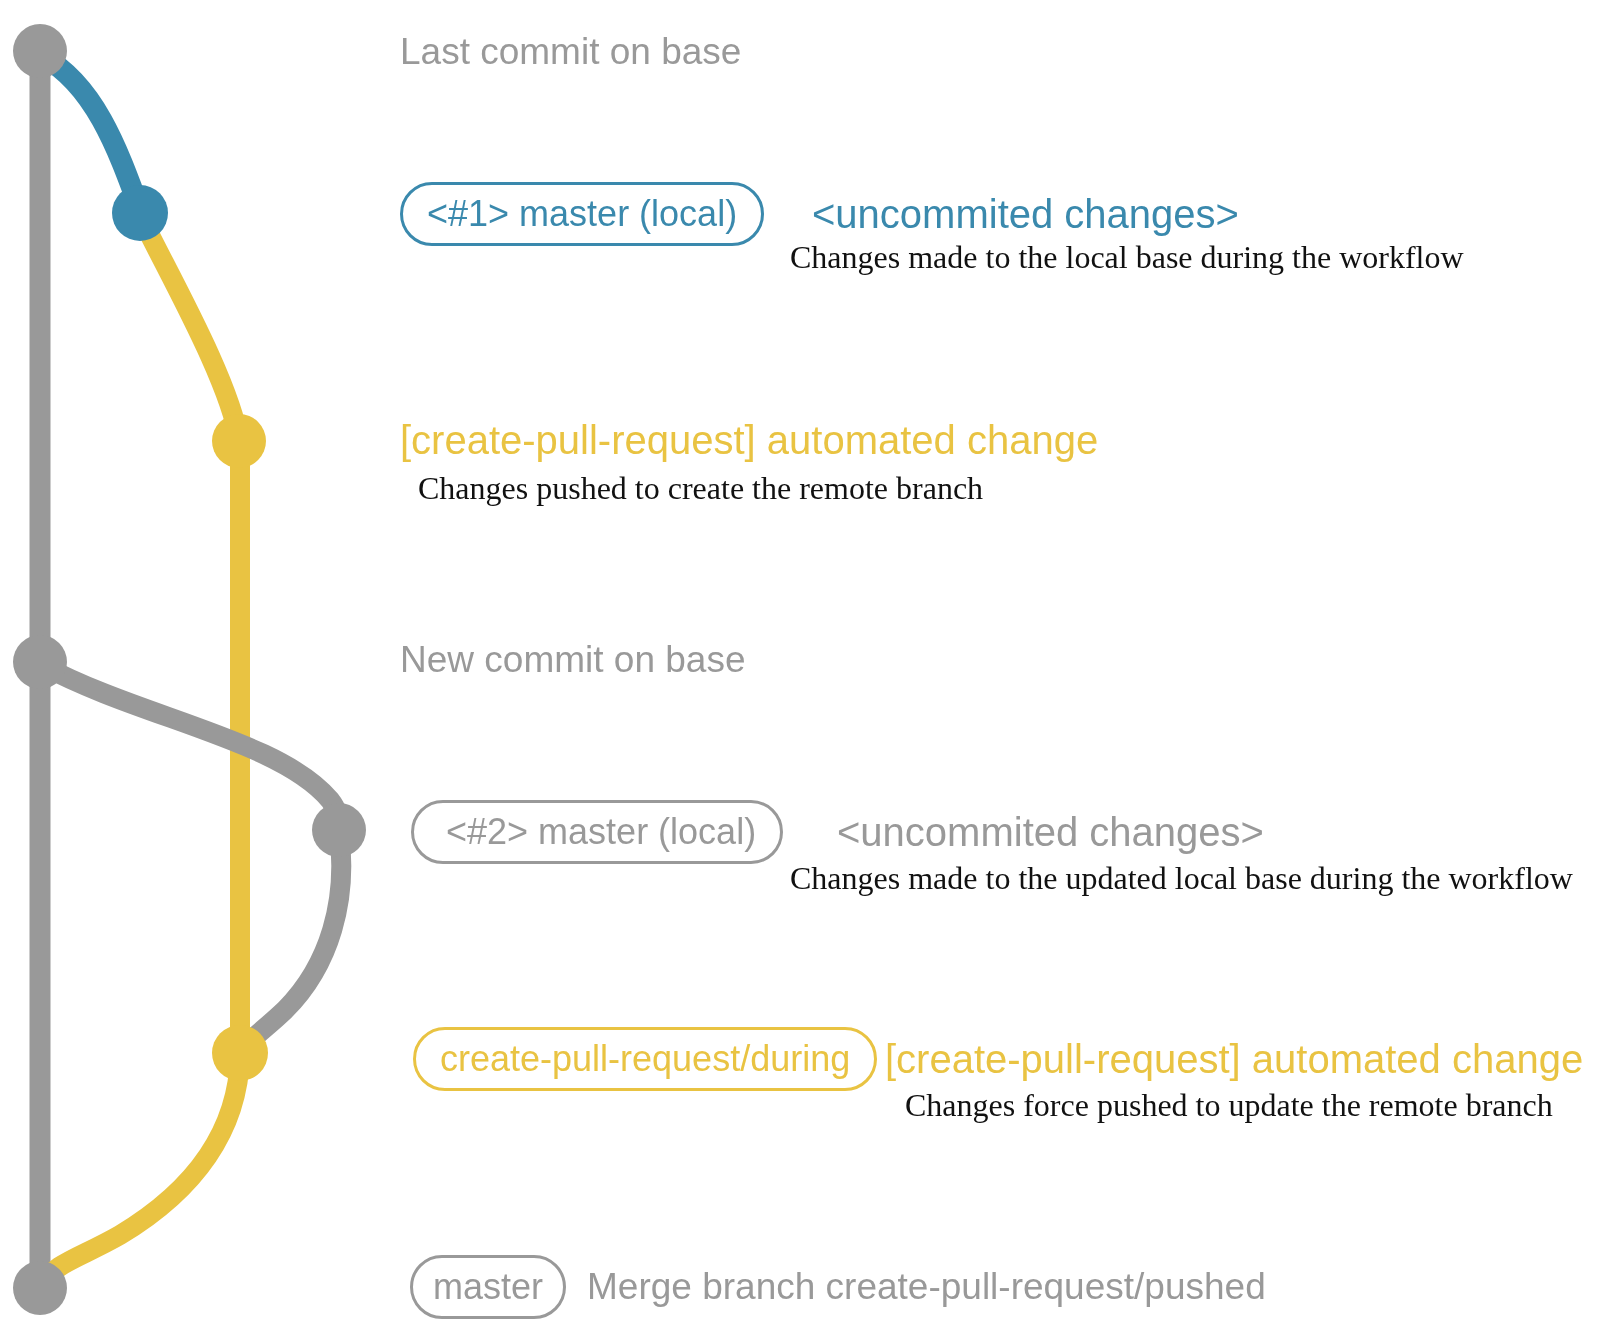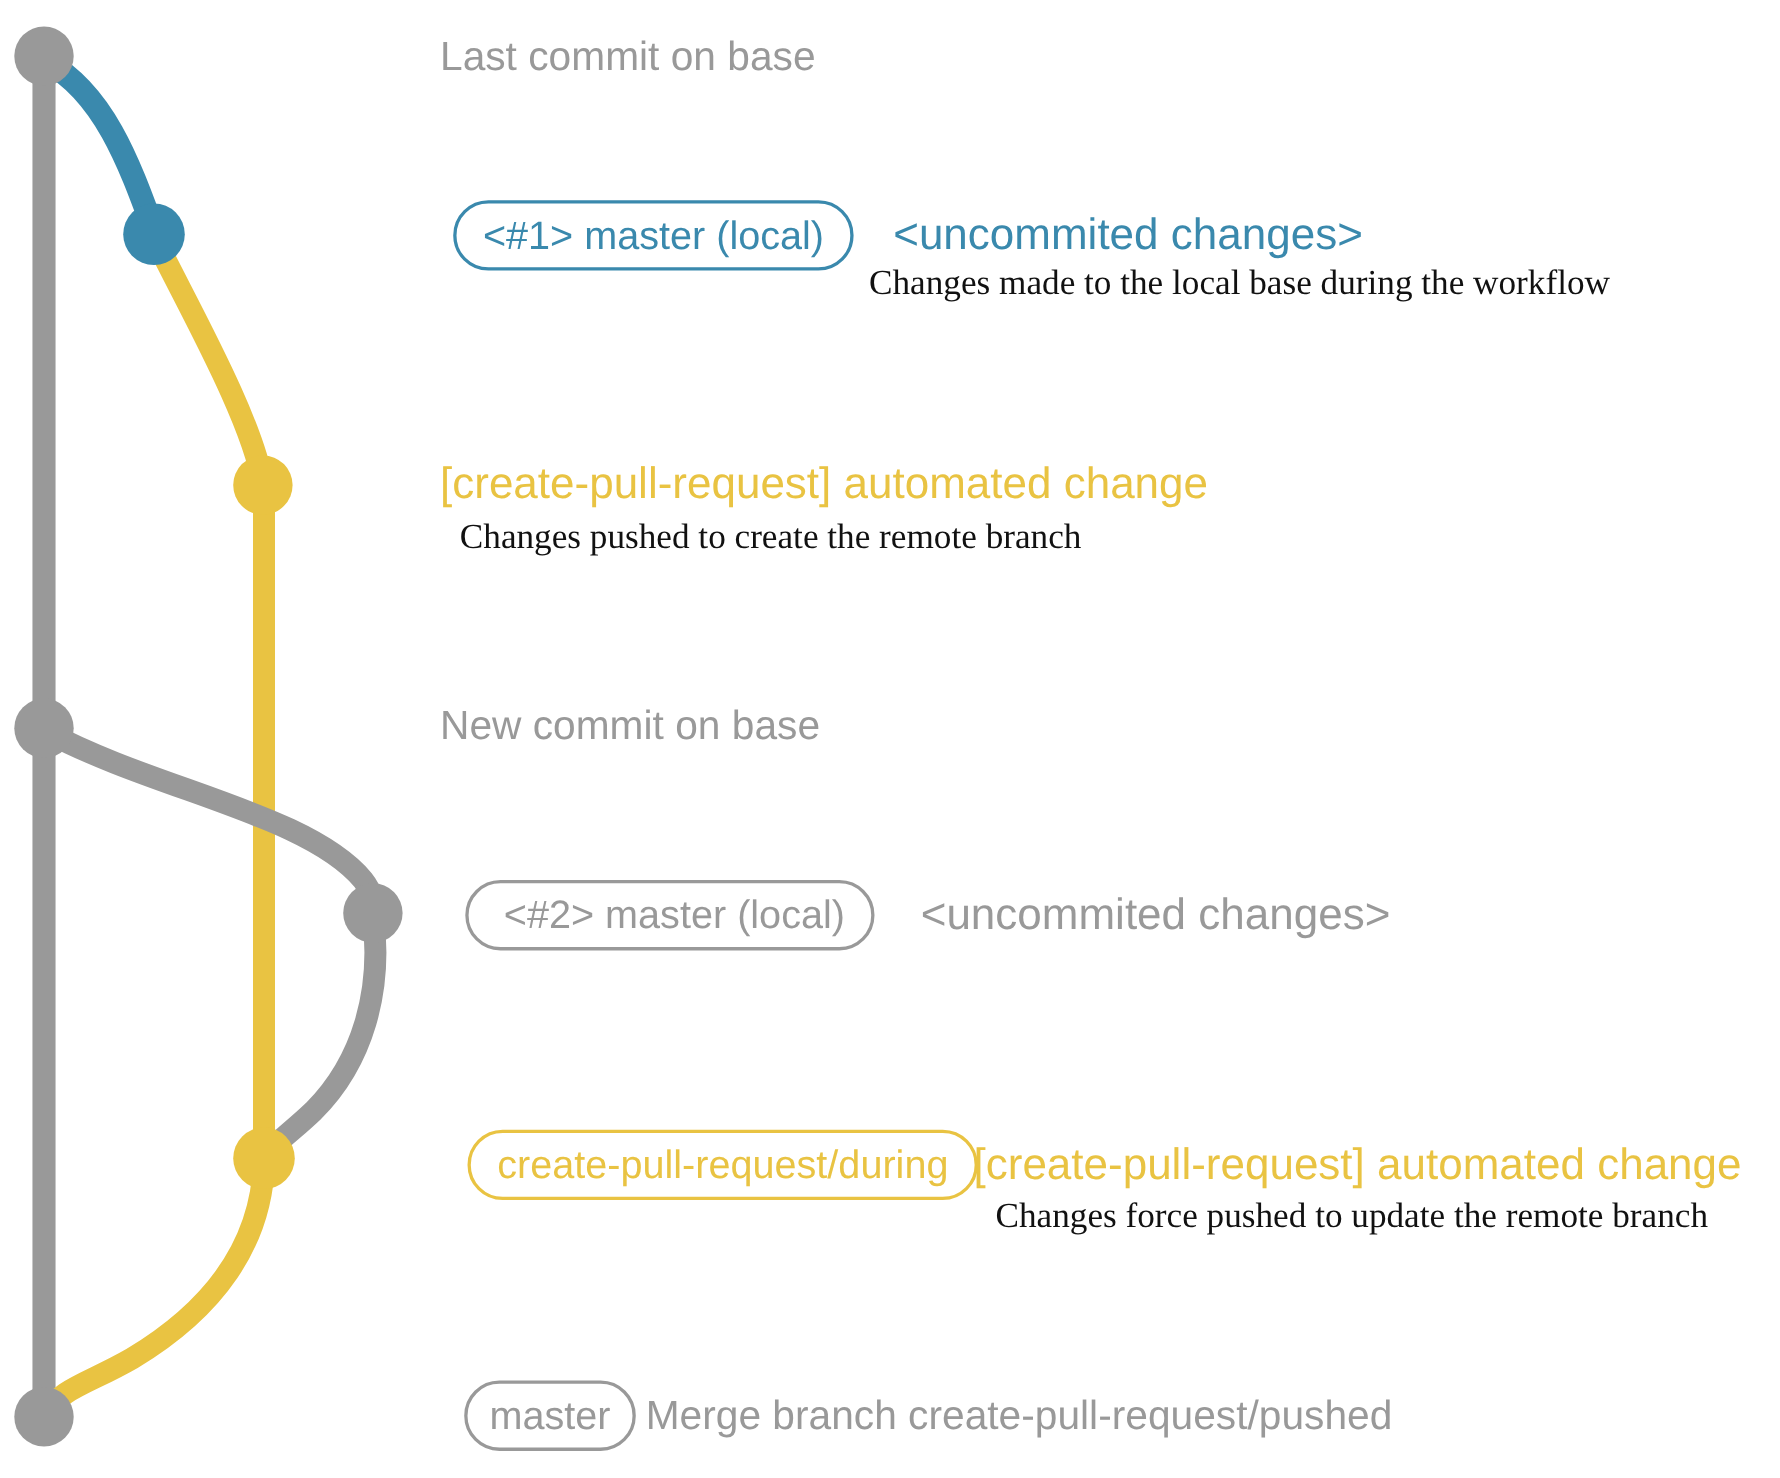--- a/index.html
+++ b/index.html
@@ -22,21 +22,20 @@
     color: var(--gray);
   }
   .badge {
     display: inline-flex;
     align-items: center;
     font-size: 36px;
     padding: 8px 24px;
     border: 3px solid;
     border-radius: 32px;
     background: #ffffff;
-    margin-left: 12px;
   }
   .badge.master { padding: 8px 20px; }
   .title { font-size: 40px; }
   .desc {
     font-family: "Liberation Serif", serif;
     font-size: 32px;
     color: var(--black);
   }
   .blue   { color: var(--blue);   border-color: var(--blue); }
   .yellow { color: var(--yellow); border-color: var(--yellow); }
@@ -75,20 +74,21 @@
   <div class="abs title yellow" style="left:400px; top:440px">[create-pull-request] automated change</div>
 
   <div class="abs caption" style="left:400px; top:660px">New commit on base</div>
 
   <div class="abs desc" style="left:418px; top:488px">Changes pushed to create the remote branch</div>
 
   <div class="abs badge gray" style="left:411px; top:832px">&lt;#2&gt; master (local)</div>
 
   <div class="abs title gray" style="left:805px; top:832px">&lt;uncommited changes&gt;</div>
 
+  <div class="abs desc" style="left:790px; top:878px">Changes made to the updated local base during the workflow</div>
 
   <div class="abs badge yellow" style="left:413px; top:1059px">create-pull-request/during</div>
 
   <div class="abs title yellow" style="left:885px; top:1059px">[create-pull-request] automated change</div>
 
   <div class="abs badge gray master" style="left:410px; top:1287px">master</div>
 
   <div class="abs desc" style="left:905px; top:1105px">Changes force pushed to update the remote branch</div>
 
   <div class="abs caption" style="left:587px; top:1287px">Merge branch create-pull-request/pushed</div>

